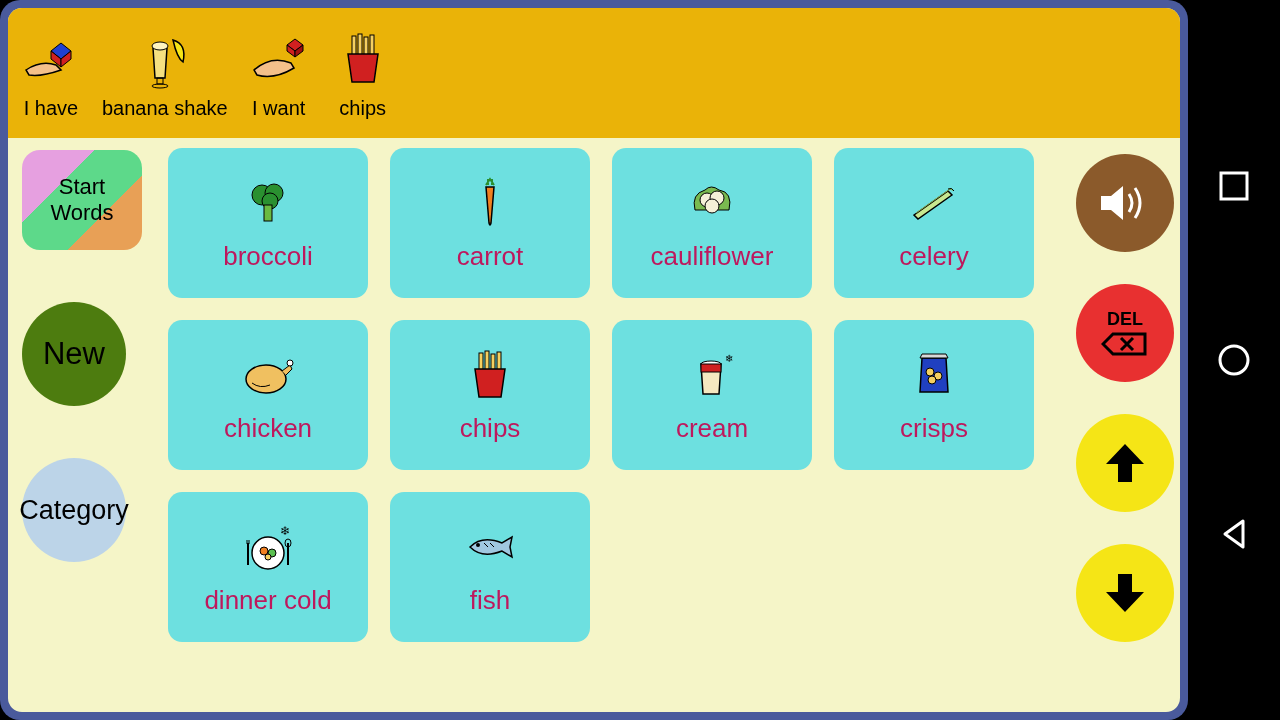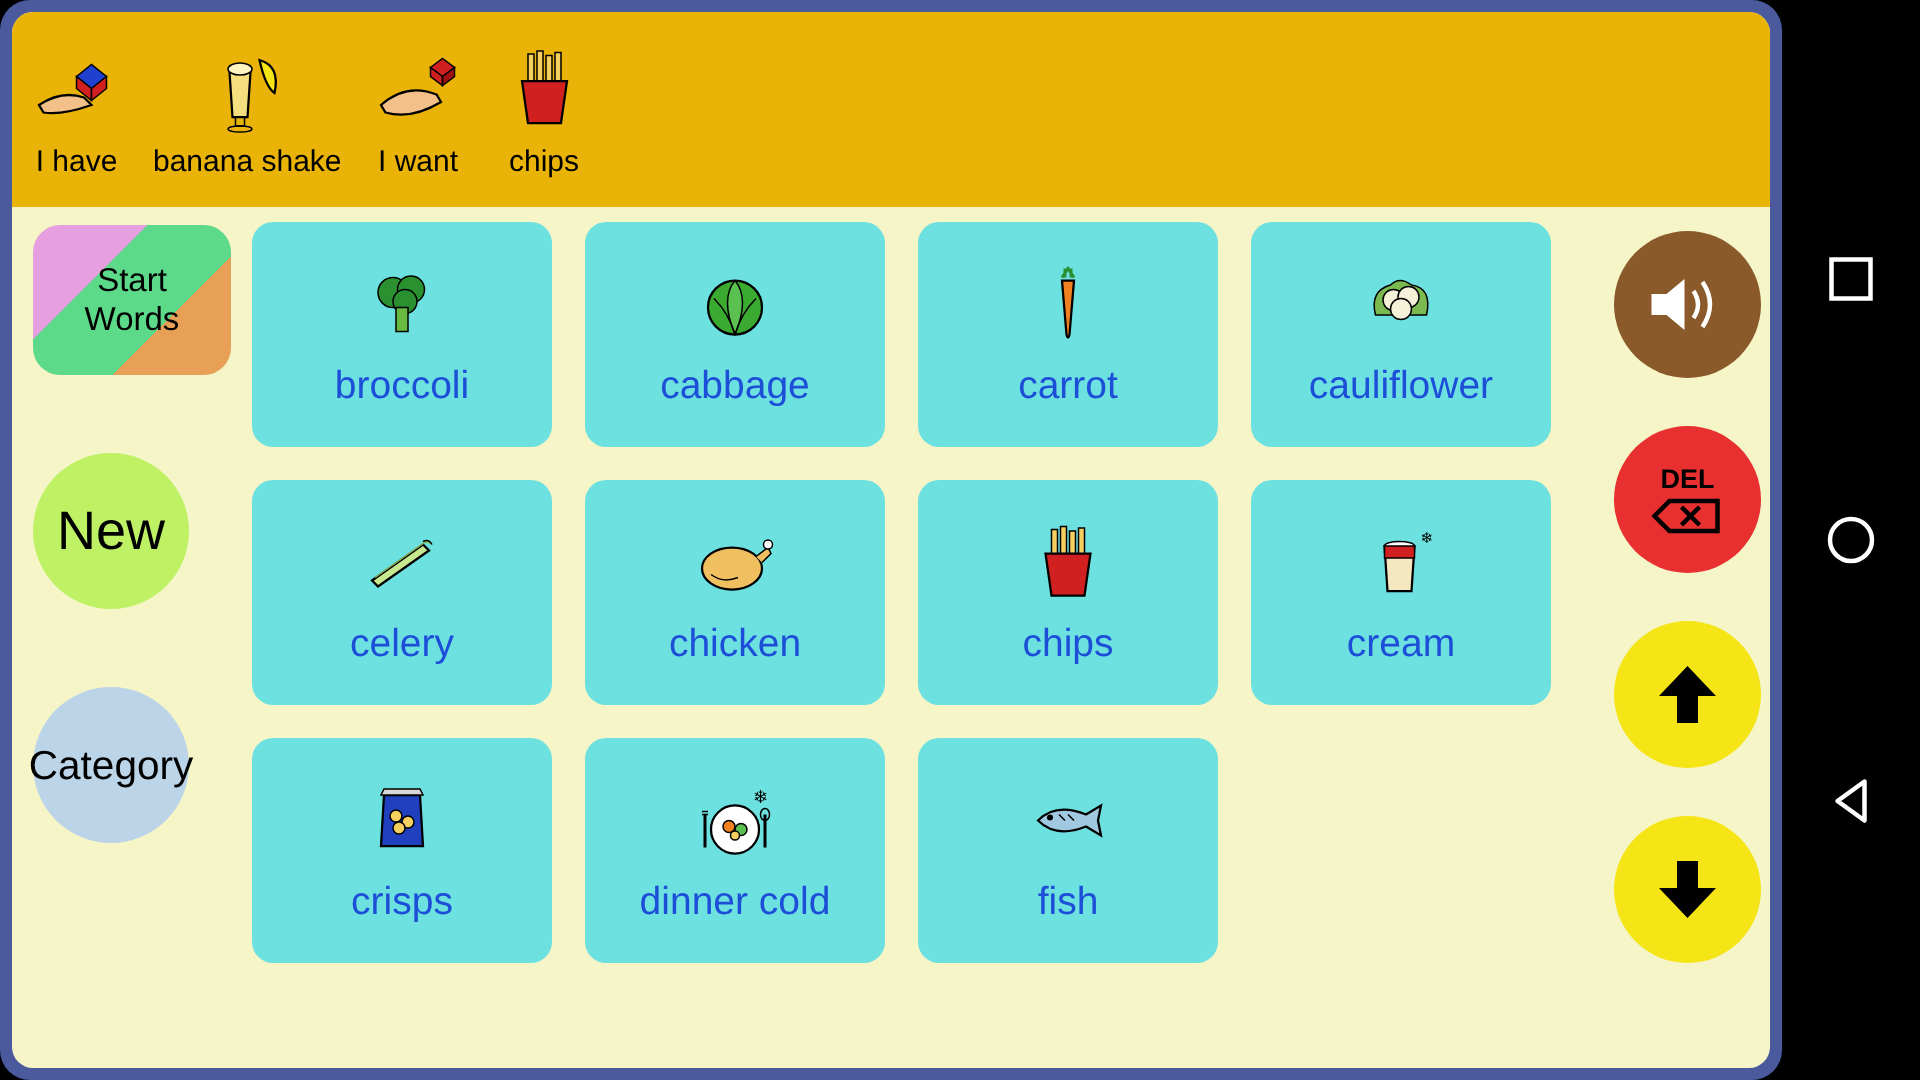--- a/index.html
+++ b/index.html
@@ -53,36 +53,36 @@
   gap: 8px;
 }
 .left-col {
   width: 126px;
   display: flex;
   flex-direction: column;
   gap: 52px;
   padding-top: 2px;
 }
 .start-words {
-  width: 132px; height: 100px;
+  width: 120px; height: 100px;
   border-radius: 18px;
   background: linear-gradient(135deg, #e6a0e0 0 33%, #5dd98a 33% 66%, #e8a056 66% 100%);
   display: flex; flex-direction: column;
   align-items: center; justify-content: center;
   font-size: 22px; color: #000;
   cursor: pointer;
 }
 .circle-btn {
   width: 104px; height: 104px;
   border-radius: 50%;
   display: flex; align-items: center; justify-content: center;
   cursor: pointer;
   font-size: 22px;
 }
-.new-btn { background: #bef264; font-size: 36px; }
+.new-btn { background: #4d7c0f; font-size: 31px; }
 .category-btn { background: #bcd4e8; font-size: 27px; }
 .grid {
   flex: 1;
   display: grid;
   grid-template-columns: repeat(4, 200px);
   grid-template-rows: repeat(3, 150px);
   gap: 22px 22px;
   padding-left: 12px;
 }
 .card {
@@ -94,21 +94,21 @@
   justify-content: center;
   cursor: pointer;
   gap: 10px;
 }
 .card .cicon {
   width: 56px; height: 56px;
   display: flex; align-items: center; justify-content: center;
 }
 .card .clabel {
   font-size: 26px;
-  color: #1d4ed8;
+  color: #be185d;
 }
 .right-col {
   width: 120px;
   display: flex;
   flex-direction: column;
   gap: 32px;
   padding-top: 6px;
   align-items: flex-end;
 }
 .rbtn {
@@ -214,31 +214,20 @@
             <circle cx="18" cy="16" r="10" fill="#2a9030" stroke="#000"></circle>
             <circle cx="30" cy="14" r="9" fill="#2a9030" stroke="#000"></circle>
             <circle cx="26" cy="22" r="8" fill="#2a9030" stroke="#000"></circle>
             <rect x="20" y="26" width="8" height="16" fill="#6aba40" stroke="#000"></rect>
           </svg>
         </div>
         <div class="clabel">broccoli</div>
       </div>
       <div class="card">
         <div class="cicon">
-          <svg width="48" height="48" viewBox="0 0 48 48">
-            <circle cx="24" cy="26" r="18" fill="#3aaa30" stroke="#000" stroke-width="1.5"></circle>
-            <path d="M24 8 Q14 20 24 44 Q34 20 24 8" fill="#5ac050" stroke="#000"></path>
-            <path d="M10 20 Q20 30 24 44" fill="none" stroke="#000"></path>
-            <path d="M38 20 Q28 30 24 44" fill="none" stroke="#000"></path>
-          </svg>
-        </div>
-        <div class="clabel">cabbage</div>
-      </div>
-      <div class="card">
-        <div class="cicon">
           <svg width="40" height="52" viewBox="0 0 40 52">
             <path d="M16 8 L20 2 L24 8 M18 8 L18 2 M22 8 L22 2" stroke="#2a9030" stroke-width="2" fill="none"></path>
             <path d="M16 10 L24 10 L21 46 Q20 50 19 46 Z" fill="#f08020" stroke="#000" stroke-width="1.5"></path>
           </svg>
         </div>
         <div class="clabel">carrot</div>
       </div>
       <div class="card">
         <div class="cicon">
           <svg width="50" height="46" viewBox="0 0 50 46">

